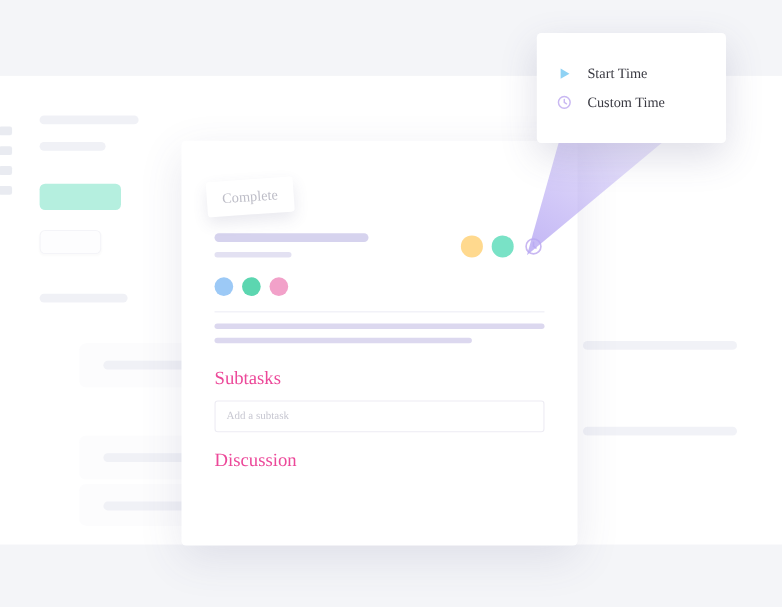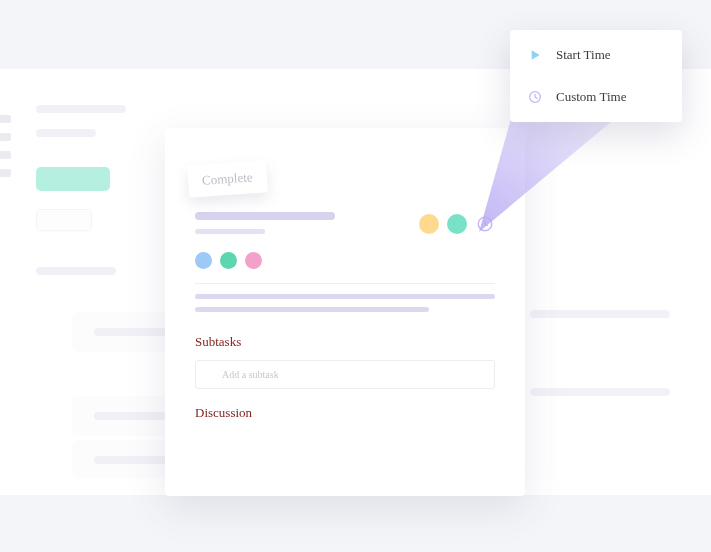--- a/index.html
+++ b/index.html
@@ -158,67 +158,67 @@
     .divider {
       height: 1px;
       background: #ededf5;
       margin: 14px 0 10px;
     }
     .para-skel { height: 5px; border-radius: 3px; background: #dcd8ef; margin-bottom: 8px; }
     .para-skel.a { width: 100%; }
     .para-skel.b { width: 78%; }
     .section-heading {
       font-family: Georgia, serif;
-      font-size: 13px;
-      color: #7f1d1d;
+      font-size: 17px;
+      color: #ec4899;
       margin-top: 22px;
       margin-bottom: 10px;
       font-weight: 400;
     }
     .input-box {
       width: 100%;
       border: 1px solid #edecf3;
       border-radius: 3px;
-      padding: 8px 26px;
+      padding: 8px 10px;
       font-family: Georgia, serif;
       font-size: 10px;
       color: #c7c7d1;
       background: #ffffff;
     }
     .input-box::placeholder { color: #c7c7d1; }
 
     .beam {
       position: absolute;
       left: 465px;
       top: 47px;
       width: 220px;
       height: 200px;
       pointer-events: none;
     }
     .popup {
       position: absolute;
-      left: 510px;
+      left: 488px;
       top: 30px;
       width: 172px;
       background: #ffffff;
       border-radius: 4px;
       box-shadow: 0 12px 34px rgba(70,70,120,0.18);
-      padding: 12px 10px;
+      padding: 24px 10px;
     }
     .popup-row {
       display: flex;
       align-items: center;
       gap: 12px;
       padding: 4px 6px;
       font-family: Georgia, serif;
       font-size: 13px;
       color: #3a3a42;
       cursor: pointer;
     }
-    .popup-row + .popup-row { margin-top: 16px; }
+    .popup-row + .popup-row { margin-top: 0; }
     .picon { width: 18px; height: 18px; display: flex; align-items: center; justify-content: center; }
   </style>
 </head>
 <body>
 
 <div class="topbar"></div>
 
 <div class="faded-layer">
   <div class="mini-sidebar">
     <div class="mi"></div>

